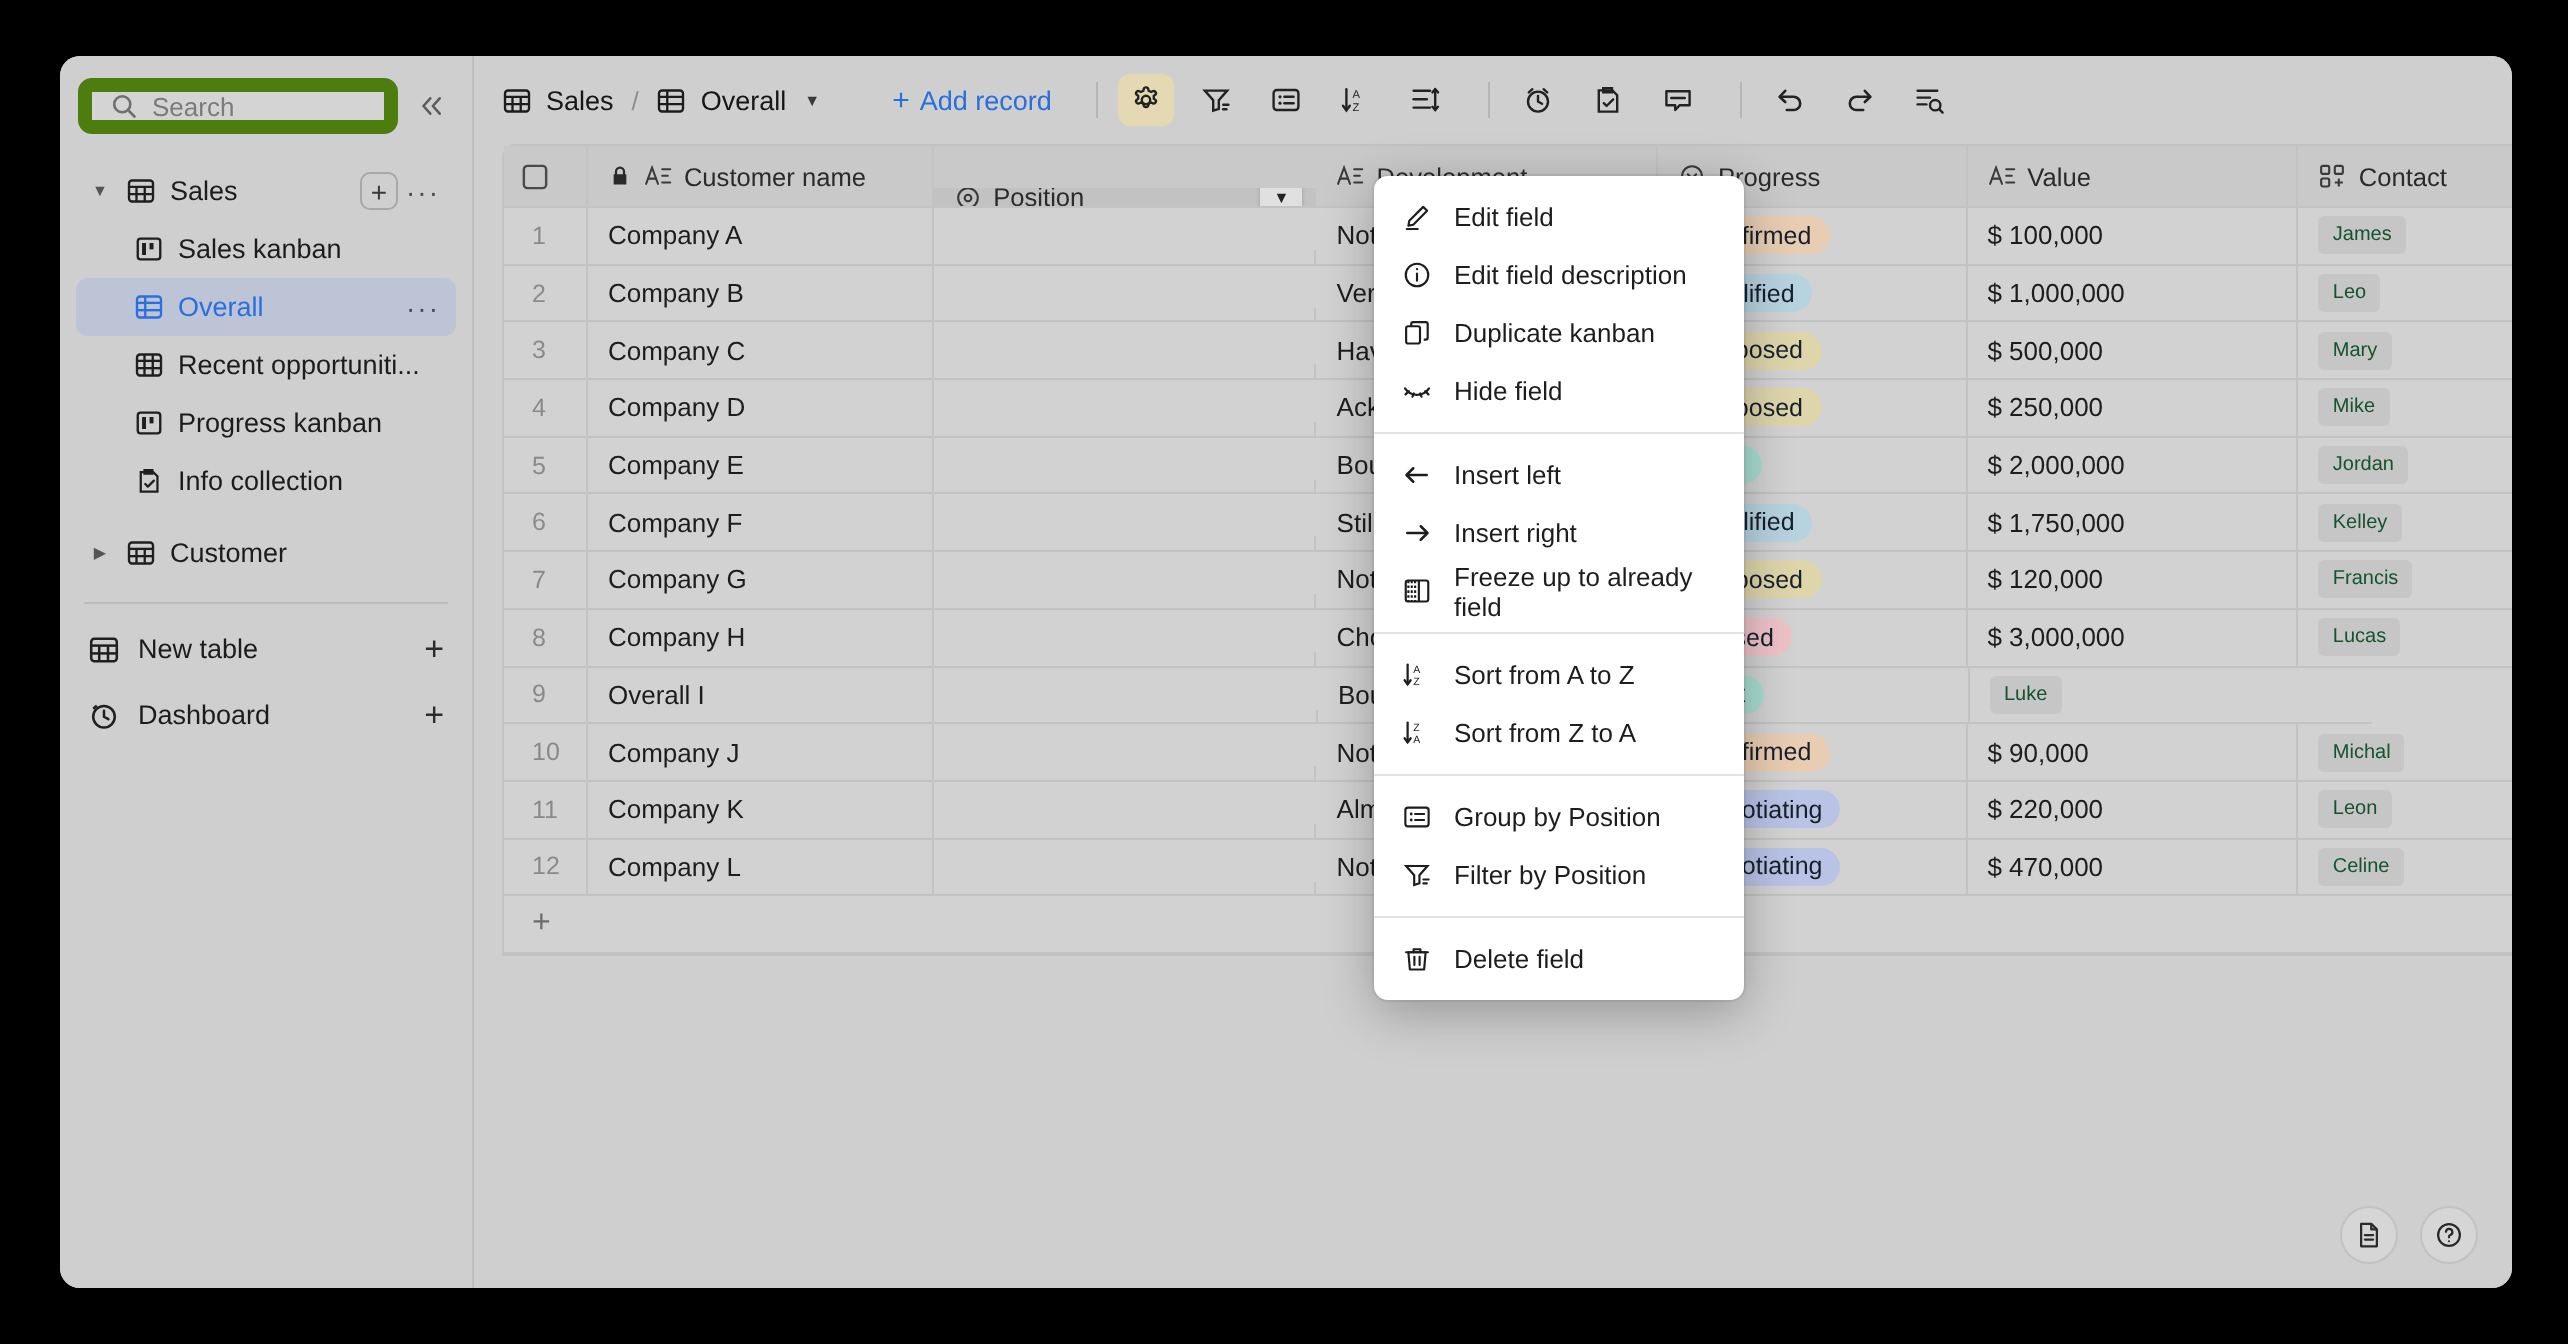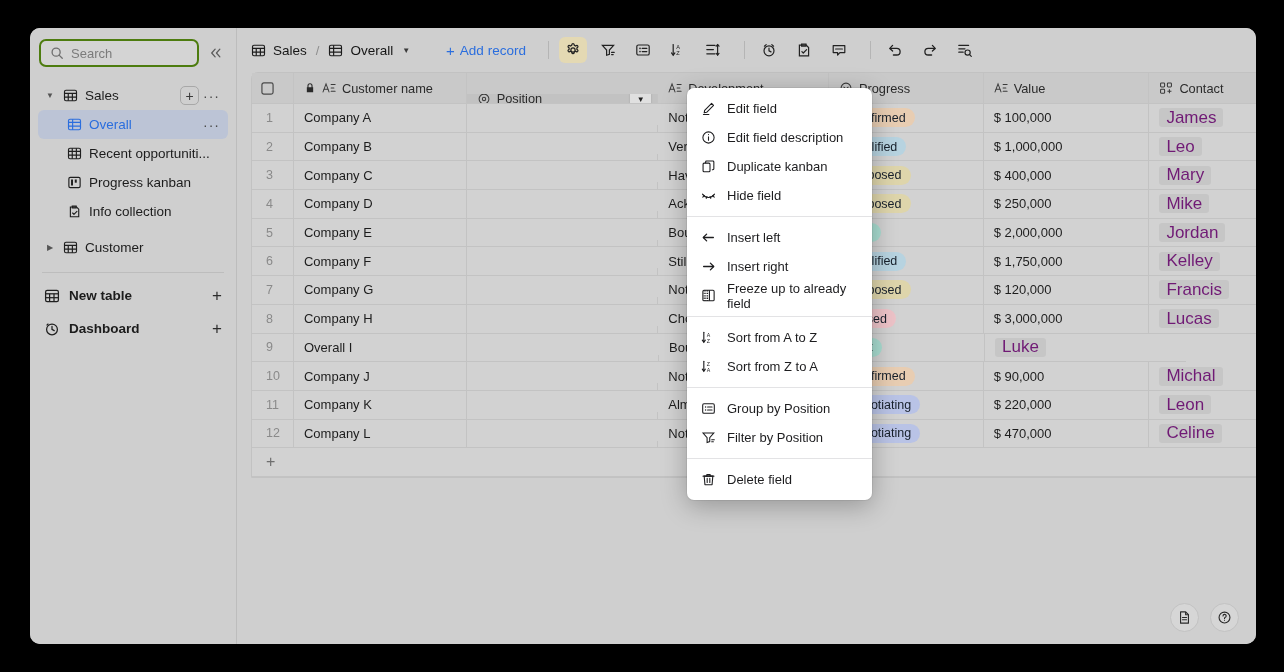--- a/index.html
+++ b/index.html
@@ -26,21 +26,21 @@
     width: 207px; height: 100%;
     background: #cfcfcf;
     border-right: 1px solid #bdbdbd;
     display: flex; flex-direction: column;
     padding-top: 11px;
     position: relative;
   }
   .search-row { display: flex; align-items: center; padding: 0 9px 0 9px; gap: 6px; }
   .search-box {
     flex: 1; height: 28px;
-    border: 2px solid #4d7c0f; border-radius: 7px;
+    border: 7px solid #4d7c0f; border-radius: 7px;
     background: #d4d4d4;
     display: flex; align-items: center; gap: 7px;
     padding: 0 9px;
   }
   .search-box .ph { color: #7b7b7b; font-size: 13px; }
   .collapse-btn {
     width: 22px; height: 22px; display: flex; align-items: center; justify-content: center;
     color: #6d6d6d; font-size: 14px; cursor: pointer;
   }
 
@@ -69,21 +69,21 @@
   .child-row { padding-left: 28px; }
   .child-row.active { background: #bcc4d6; }
   .child-row.active .lbl { color: #2b6ede; }
 
   .divider { height:1px; background:#bdbdbd; margin: 10px 12px 0 12px; }
 
   .bottom-row {
     height: 33px; display:flex; align-items:center; gap: 9px;
     padding: 0 14px; font-size: 13.5px; color:#1c1c1c; cursor:pointer;
   }
-  .bottom-row .lbl { flex:1;font-weight:bold; }
+  .bottom-row .lbl { flex:1; }
   .bottom-row .pl { font-size: 17px; color:#2c2c2c; line-height:1; }
 
   
   #main { flex: 1; position: relative; background: #cfcfcf; display:flex; flex-direction: column; }
 
   #toolbar {
     height: 44px; display:flex; align-items:center; gap: 0px;
     padding: 0 12px 0 14px;
   }
   .crumb { display:flex; align-items:center; gap:7px; font-size: 13.5px; color:#161616; cursor:pointer; }
@@ -141,22 +141,22 @@
     height: 29px; display:flex; align-items:center;
     padding-left: 14px; color:#6e6e6e; font-size: 16px; cursor:pointer;
     border-bottom: 1px solid #c3c3c3;
   }
   .badge {
     display:inline-flex; align-items:center; height:19px;
     padding: 0 9px; border-radius: 10px; font-size: 12.5px; color:#17202b;
   }
   .chip {
     display:inline-flex; align-items:center; height:19px;
-    padding: 0 7px; border-radius: 3px; font-size: 17px;
-    background: #c6c6c6; color:#701a75;
+    padding: 0 7px; border-radius: 3px; font-size: 10px;
+    background: #c6c6c6; color:#14532d;
   }
 
   
   #field-menu {
     position:absolute; left:450px; top:60px; width:185px;
     background: #fff; border-radius: 7px;
     box-shadow: 0 6px 26px rgba(0,0,0,.28), 0 0 0 1px rgba(0,0,0,.06);
     padding: 6px 0; z-index: 40;
   }
   .mi {
@@ -218,20 +218,30 @@
                 <line x1="10" y1="5.8" x2="10" y2="13.6"></line>
             </svg>
           </span>
           <span class="lbl">Sales</span>
           <span class="act">
             <span class="plus-box">+</span>
             <span class="dots">···</span>
           </span>
         </div>
 
+        <div class="tree-row child-row">
+          <span class="ic">
+            <svg width="15" height="15" viewBox="0 0 16 16" fill="none" stroke="#1f1f1f" stroke-width="1.25">
+              <rect x="2" y="2.5" width="12" height="11" rx="1.5"></rect>
+              <rect x="4.3" y="4.8" width="2.1" height="6.4" fill="#1f1f1f" stroke="none"></rect>
+              <rect x="8.3" y="4.8" width="2.1" height="3.4" fill="#1f1f1f" stroke="none"></rect>
+            </svg>
+          </span>
+          <span class="lbl">Sales kanban</span>
+        </div>
 
         <div class="tree-row child-row active">
           <span class="ic">
             <svg width="15" height="15" viewBox="0 0 16 16" fill="none" stroke="#2b6ede" stroke-width="1.25">
               <rect x="1.6" y="2.4" width="12.8" height="11.2" rx="1.6"></rect>
               <line x1="1.6" y1="5.8" x2="14.4" y2="5.8"></line>
               <line x1="1.6" y1="9.7" x2="14.4" y2="9.7"></line>
               <line x1="6" y1="2.4" x2="6" y2="13.6"></line>
             </svg>
           </span>
@@ -563,21 +573,21 @@
               </div>
             </div>
             <div class="row">
               <div class="cell c-num">3</div>
               <div class="cell c-name">Company C</div>
               <div class="cell c-pos"></div>
               <div class="cell c-dev">Have some questions</div>
               <div class="cell c-prog">
                 <span class="badge" style="background: rgb(222, 213, 171);">Proposed</span>
               </div>
-              <div class="cell c-val">$ 400,000</div>
+              <div class="cell c-val">$ 500,000</div>
               <div class="cell c-cont">
                 <span class="chip">Mary</span>
               </div>
             </div>
             <div class="row">
               <div class="cell c-num">4</div>
               <div class="cell c-name">Company D</div>
               <div class="cell c-pos"></div>
               <div class="cell c-dev">Acknowledge the value</div>
               <div class="cell c-prog">

